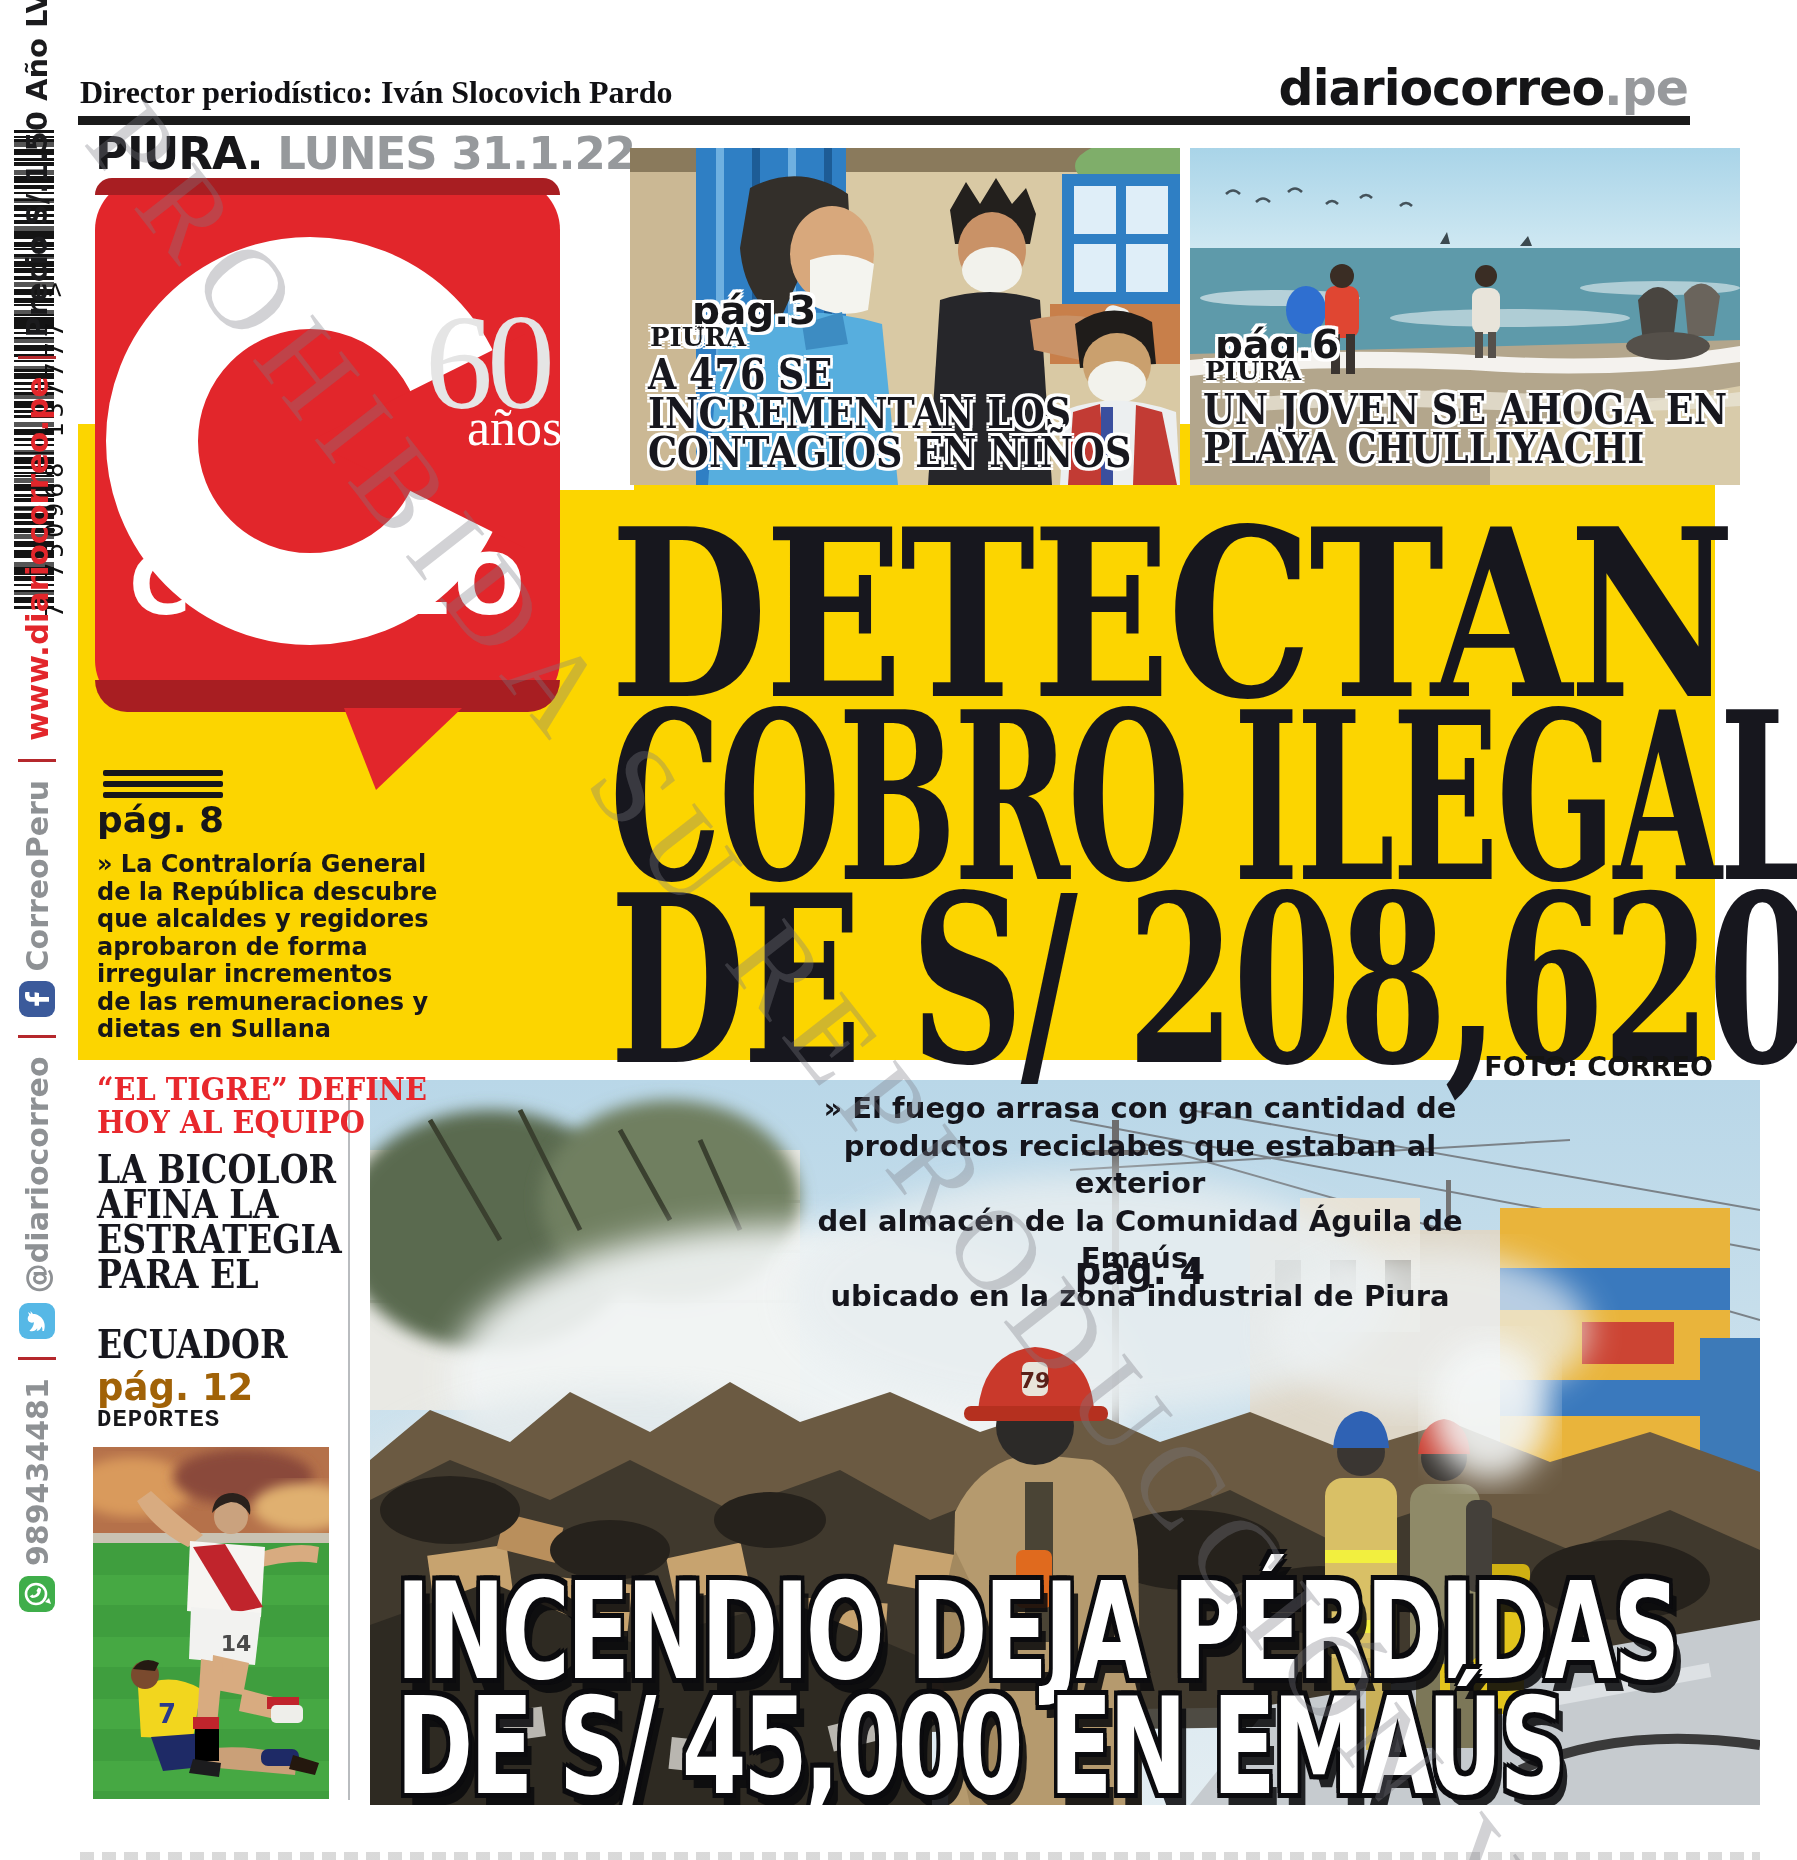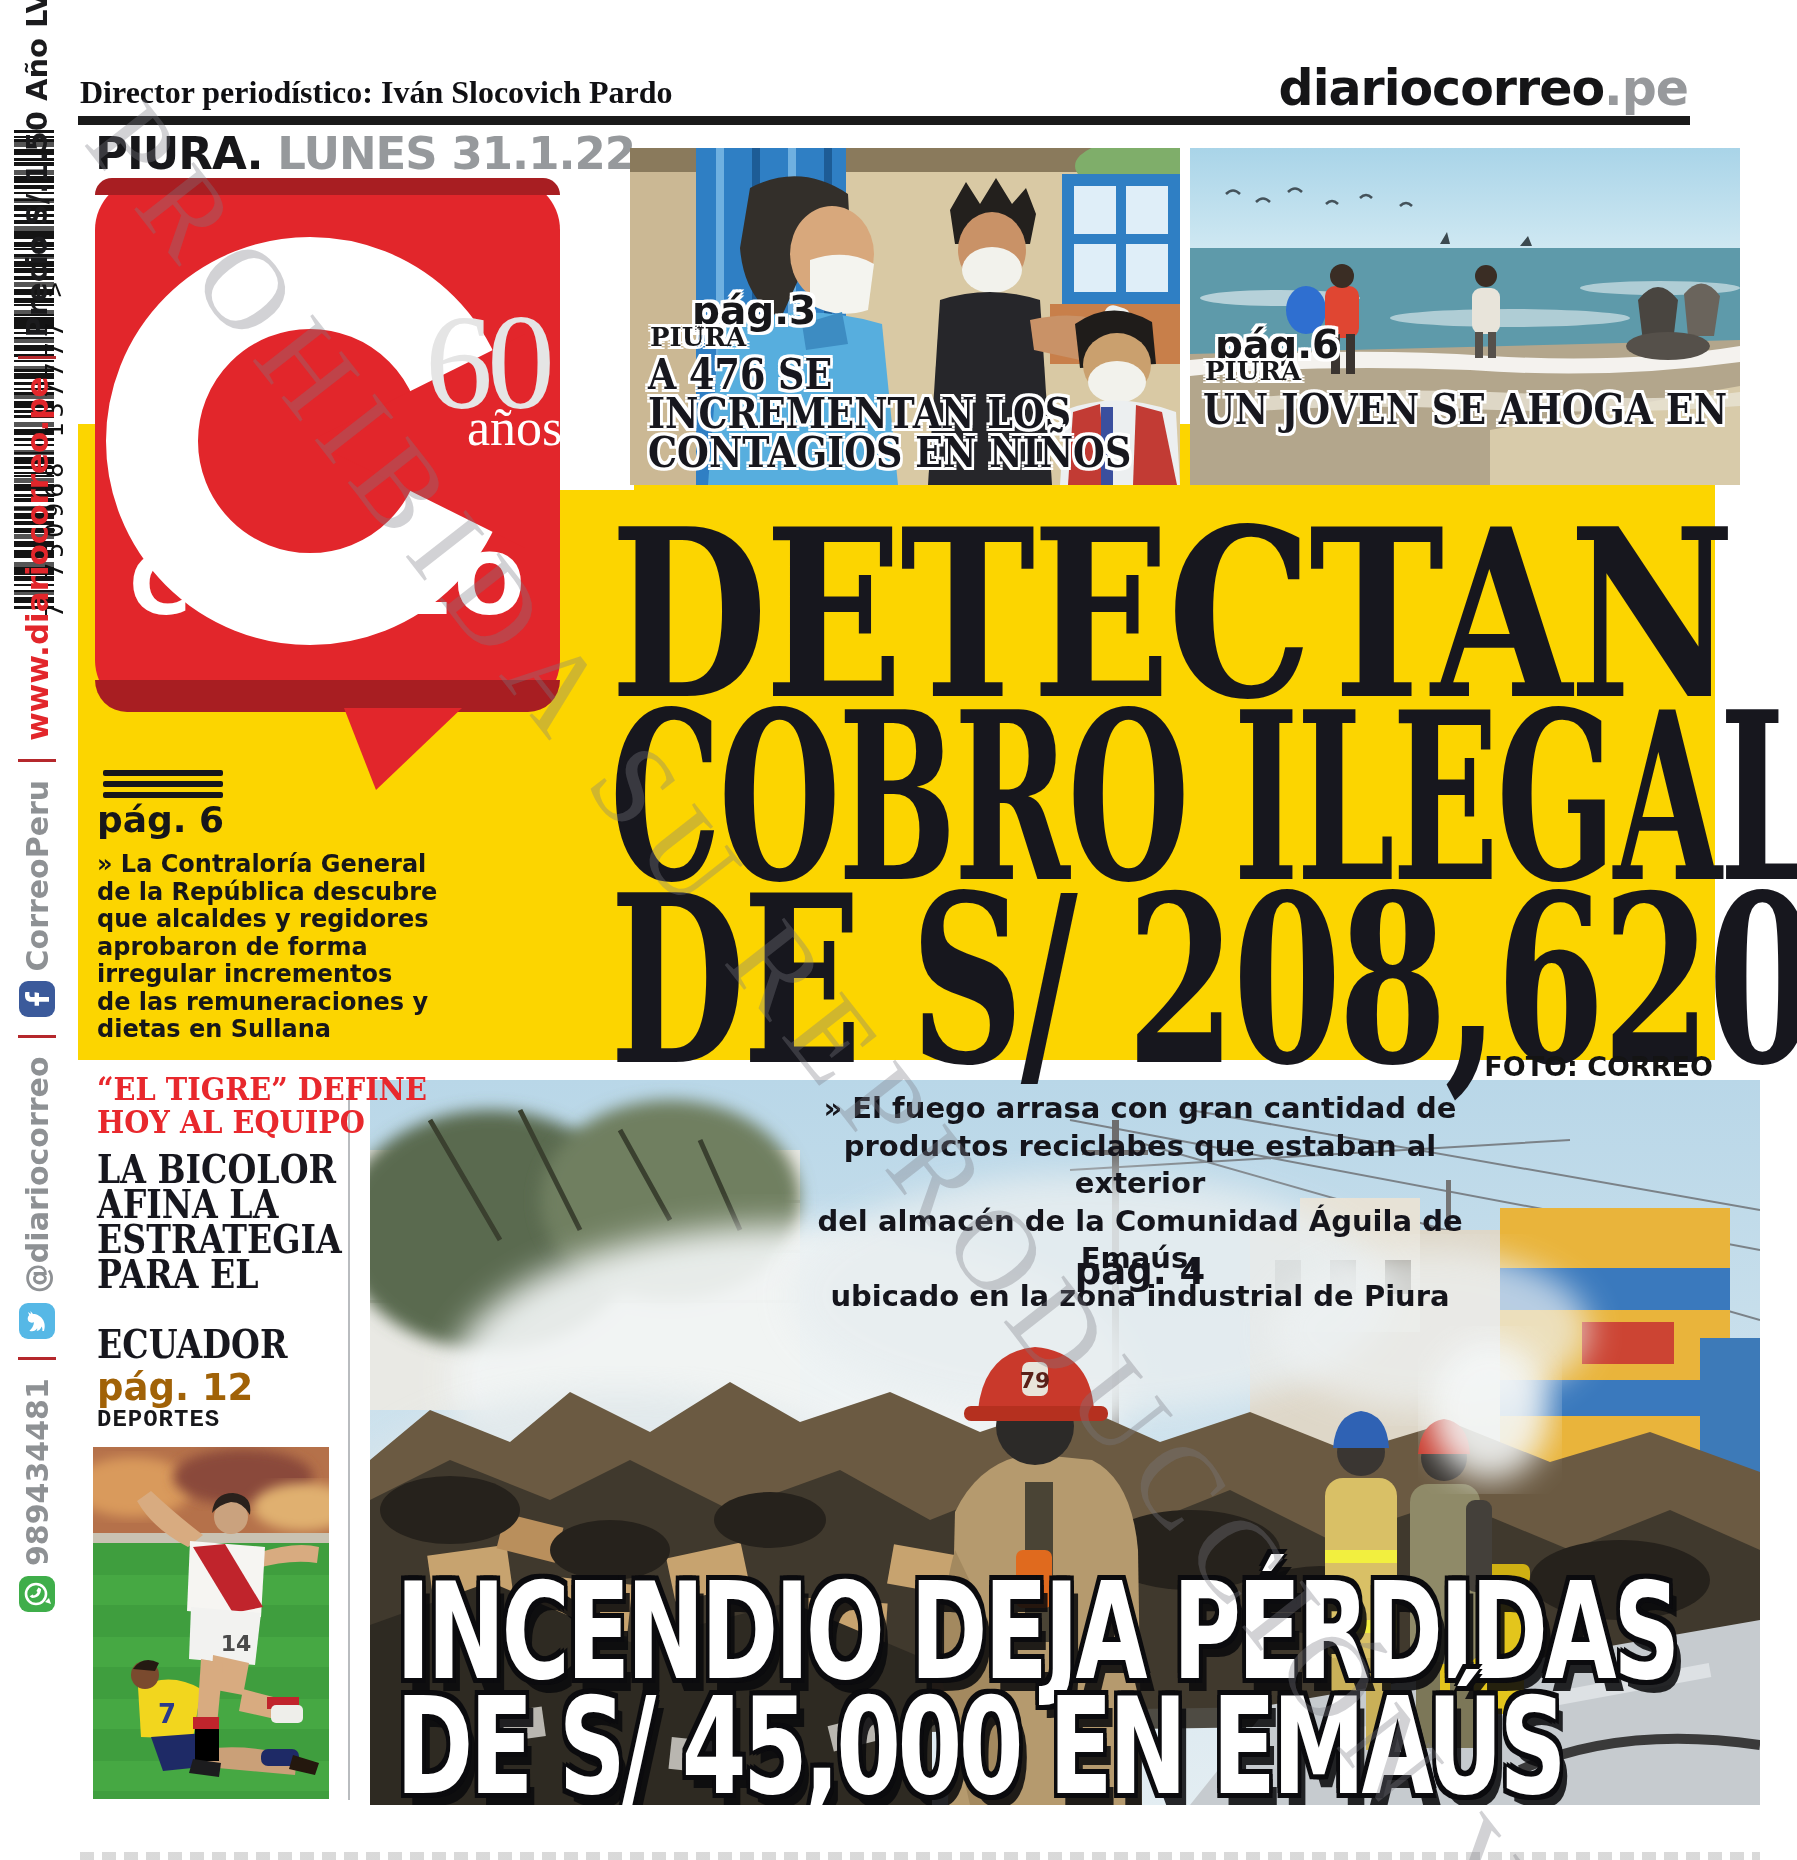--- a/index.html
+++ b/index.html
@@ -221,27 +221,28 @@
       <rect x="285" y="184" width="8" height="26" fill="#55504a"></rect>
         <rect x="298" y="184" width="8" height="26" fill="#55504a"></rect>
       <path d="M448,152 q20,-26 40,0 l-5,42 -30,0 Z" fill="#494540"></path>
       <path d="M494,146 q18,-22 36,2 l-6,40 -26,0 Z" fill="#6a645c"></path>
       <ellipse cx="478" cy="198" rx="42" ry="14" fill="#55504a"></ellipse>
     </svg>
   </div>
   <div class="abs t-pag sans-b outline-w nowrap" style="left:1203px;top:322px;margin-left:12px;">pág.6</div>
   <div class="abs t-kick outline-w nowrap" style="left:1205px;top:356px;">PIURA</div>
   <div class="abs t-line slab outline-w nowrap" style="left:1203px;top:384px;"><span class="sx" style="transform:scaleX(.85);">UN JOVEN SE AHOGA EN</span></div>
+  <div class="abs t-line slab outline-w nowrap" style="left:1203px;top:423px;"><span class="sx" style="transform:scaleX(.85);">PLAYA CHULLIYACHI</span></div>
 
   <div class="abs menu-bars">
       <div></div>
       <div></div>
       <div></div>
     </div>
-  <div class="abs pag2 sans-b nowrap">pág. 6</div>
+  <div class="abs pag2 sans-b nowrap">pág. 8</div>
   <div class="abs summary sans-b">
     <div>» La Contraloría General</div>
     <div>de la República descubre</div>
     <div>que alcaldes y regidores</div>
     <div>aprobaron de forma</div>
     <div>irregular incrementos</div>
     <div>de  las remuneraciones y</div>
     <div>dietas en Sullana</div>
   </div>
   <div class="abs foto-credit sans-b nowrap">FOTO: CORREO</div>

